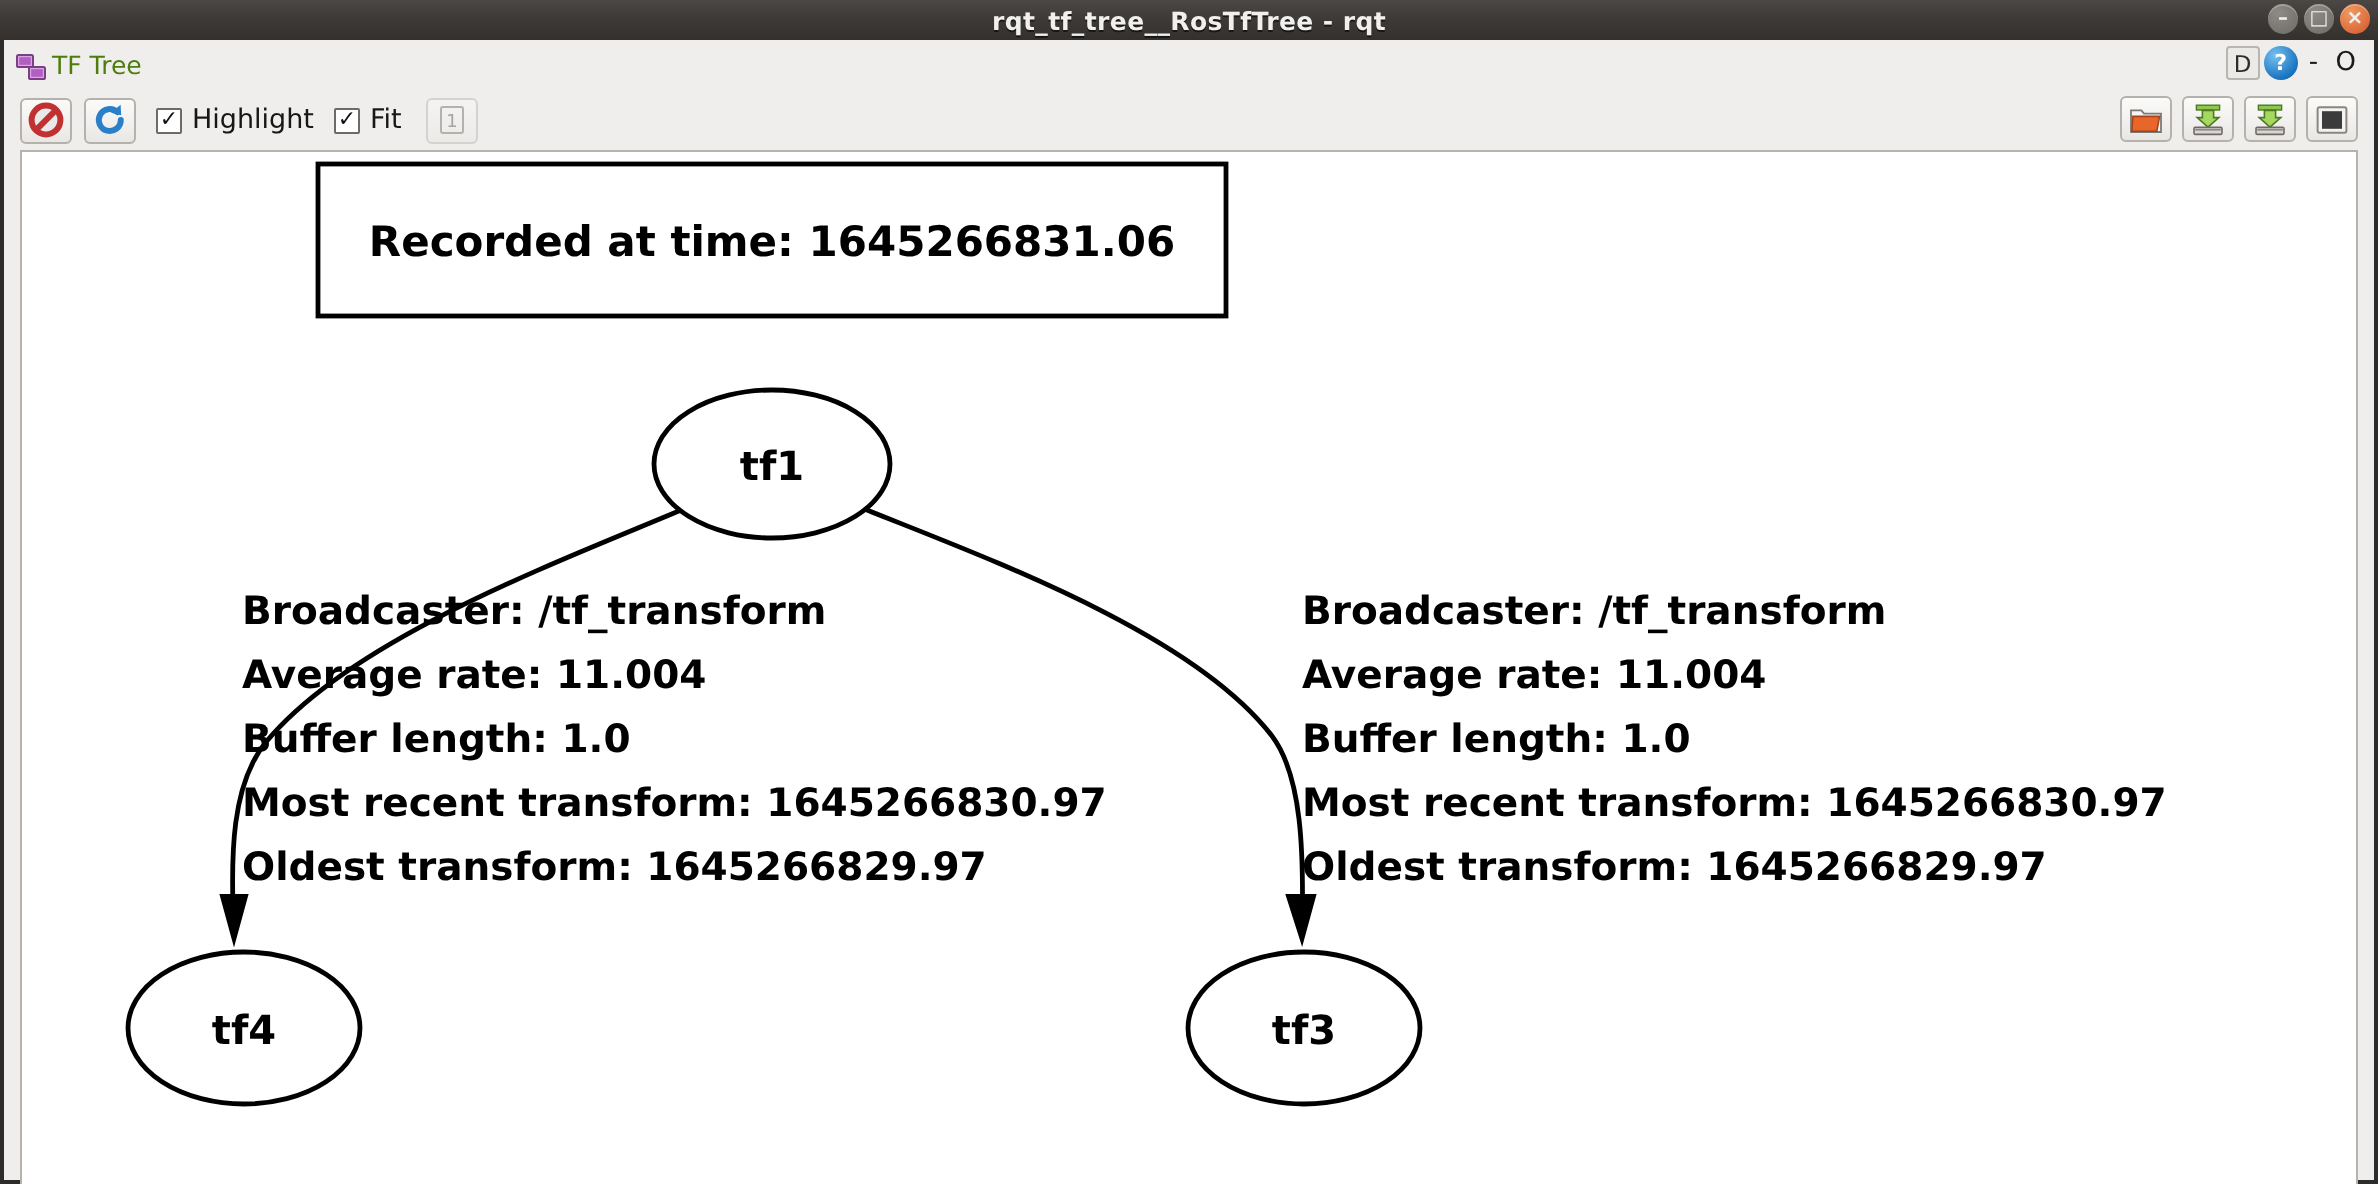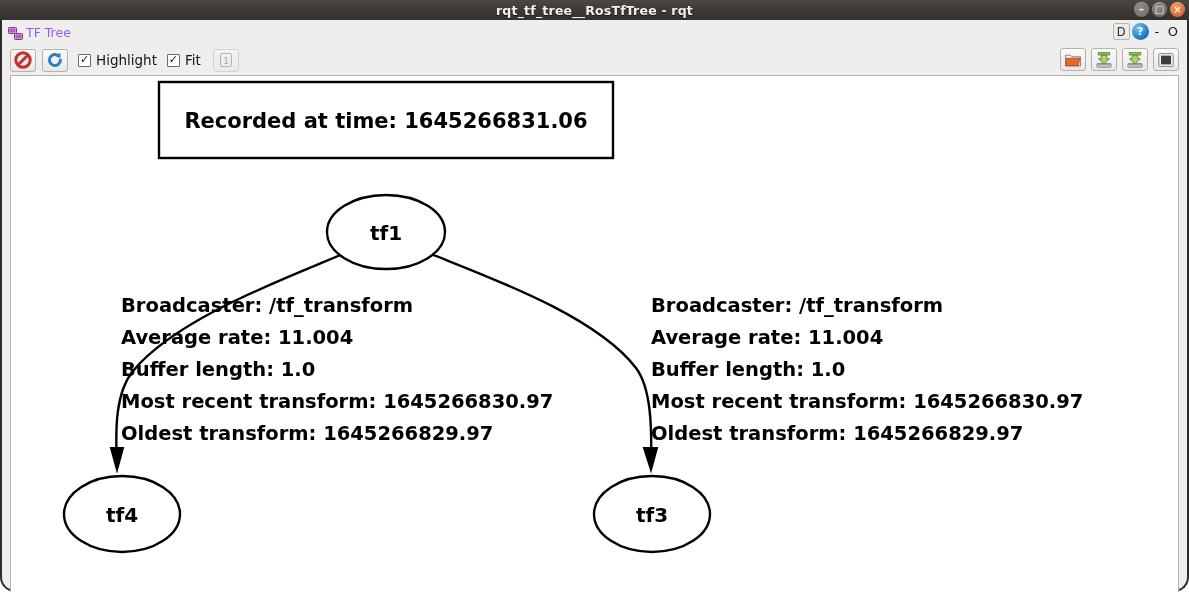--- a/index.html
+++ b/index.html
@@ -17,21 +17,20 @@
   
   #window {
     width: 1189px;
     height: 592px;
     position: relative;
     background: #efeeec;
     box-sizing: border-box;
     border-left: 2px solid #2c2c2c;
     border-right: 2px solid #2c2c2c;
     border-bottom: 2px solid #2c2c2c;
-    border-radius: 15px;
   }
   #titlebar {
     height: 20px;
     background: linear-gradient(to bottom, #4a4744 0%, #3c3936 50%, #33302e 100%);
     position: relative;
     margin: 0 -2px;
     display: flex;
     align-items: center;
     justify-content: center;
   }
@@ -77,21 +76,21 @@
     padding: 0 4px;
   }
   #dock-title-group {
     display: flex;
     align-items: center;
     gap: 2px;
     padding-left: 2px;
   }
   #dock-title-text {
     font-size: 12.5px;
-    color: #8b5cf6;
+    color: #4d7c0f;
   }
   .tf-icon {
     width: 16px;
     height: 14px;
     position: relative;
     display: inline-block;
   }
   #dock-right {
     position: absolute;
     right: 6px;

